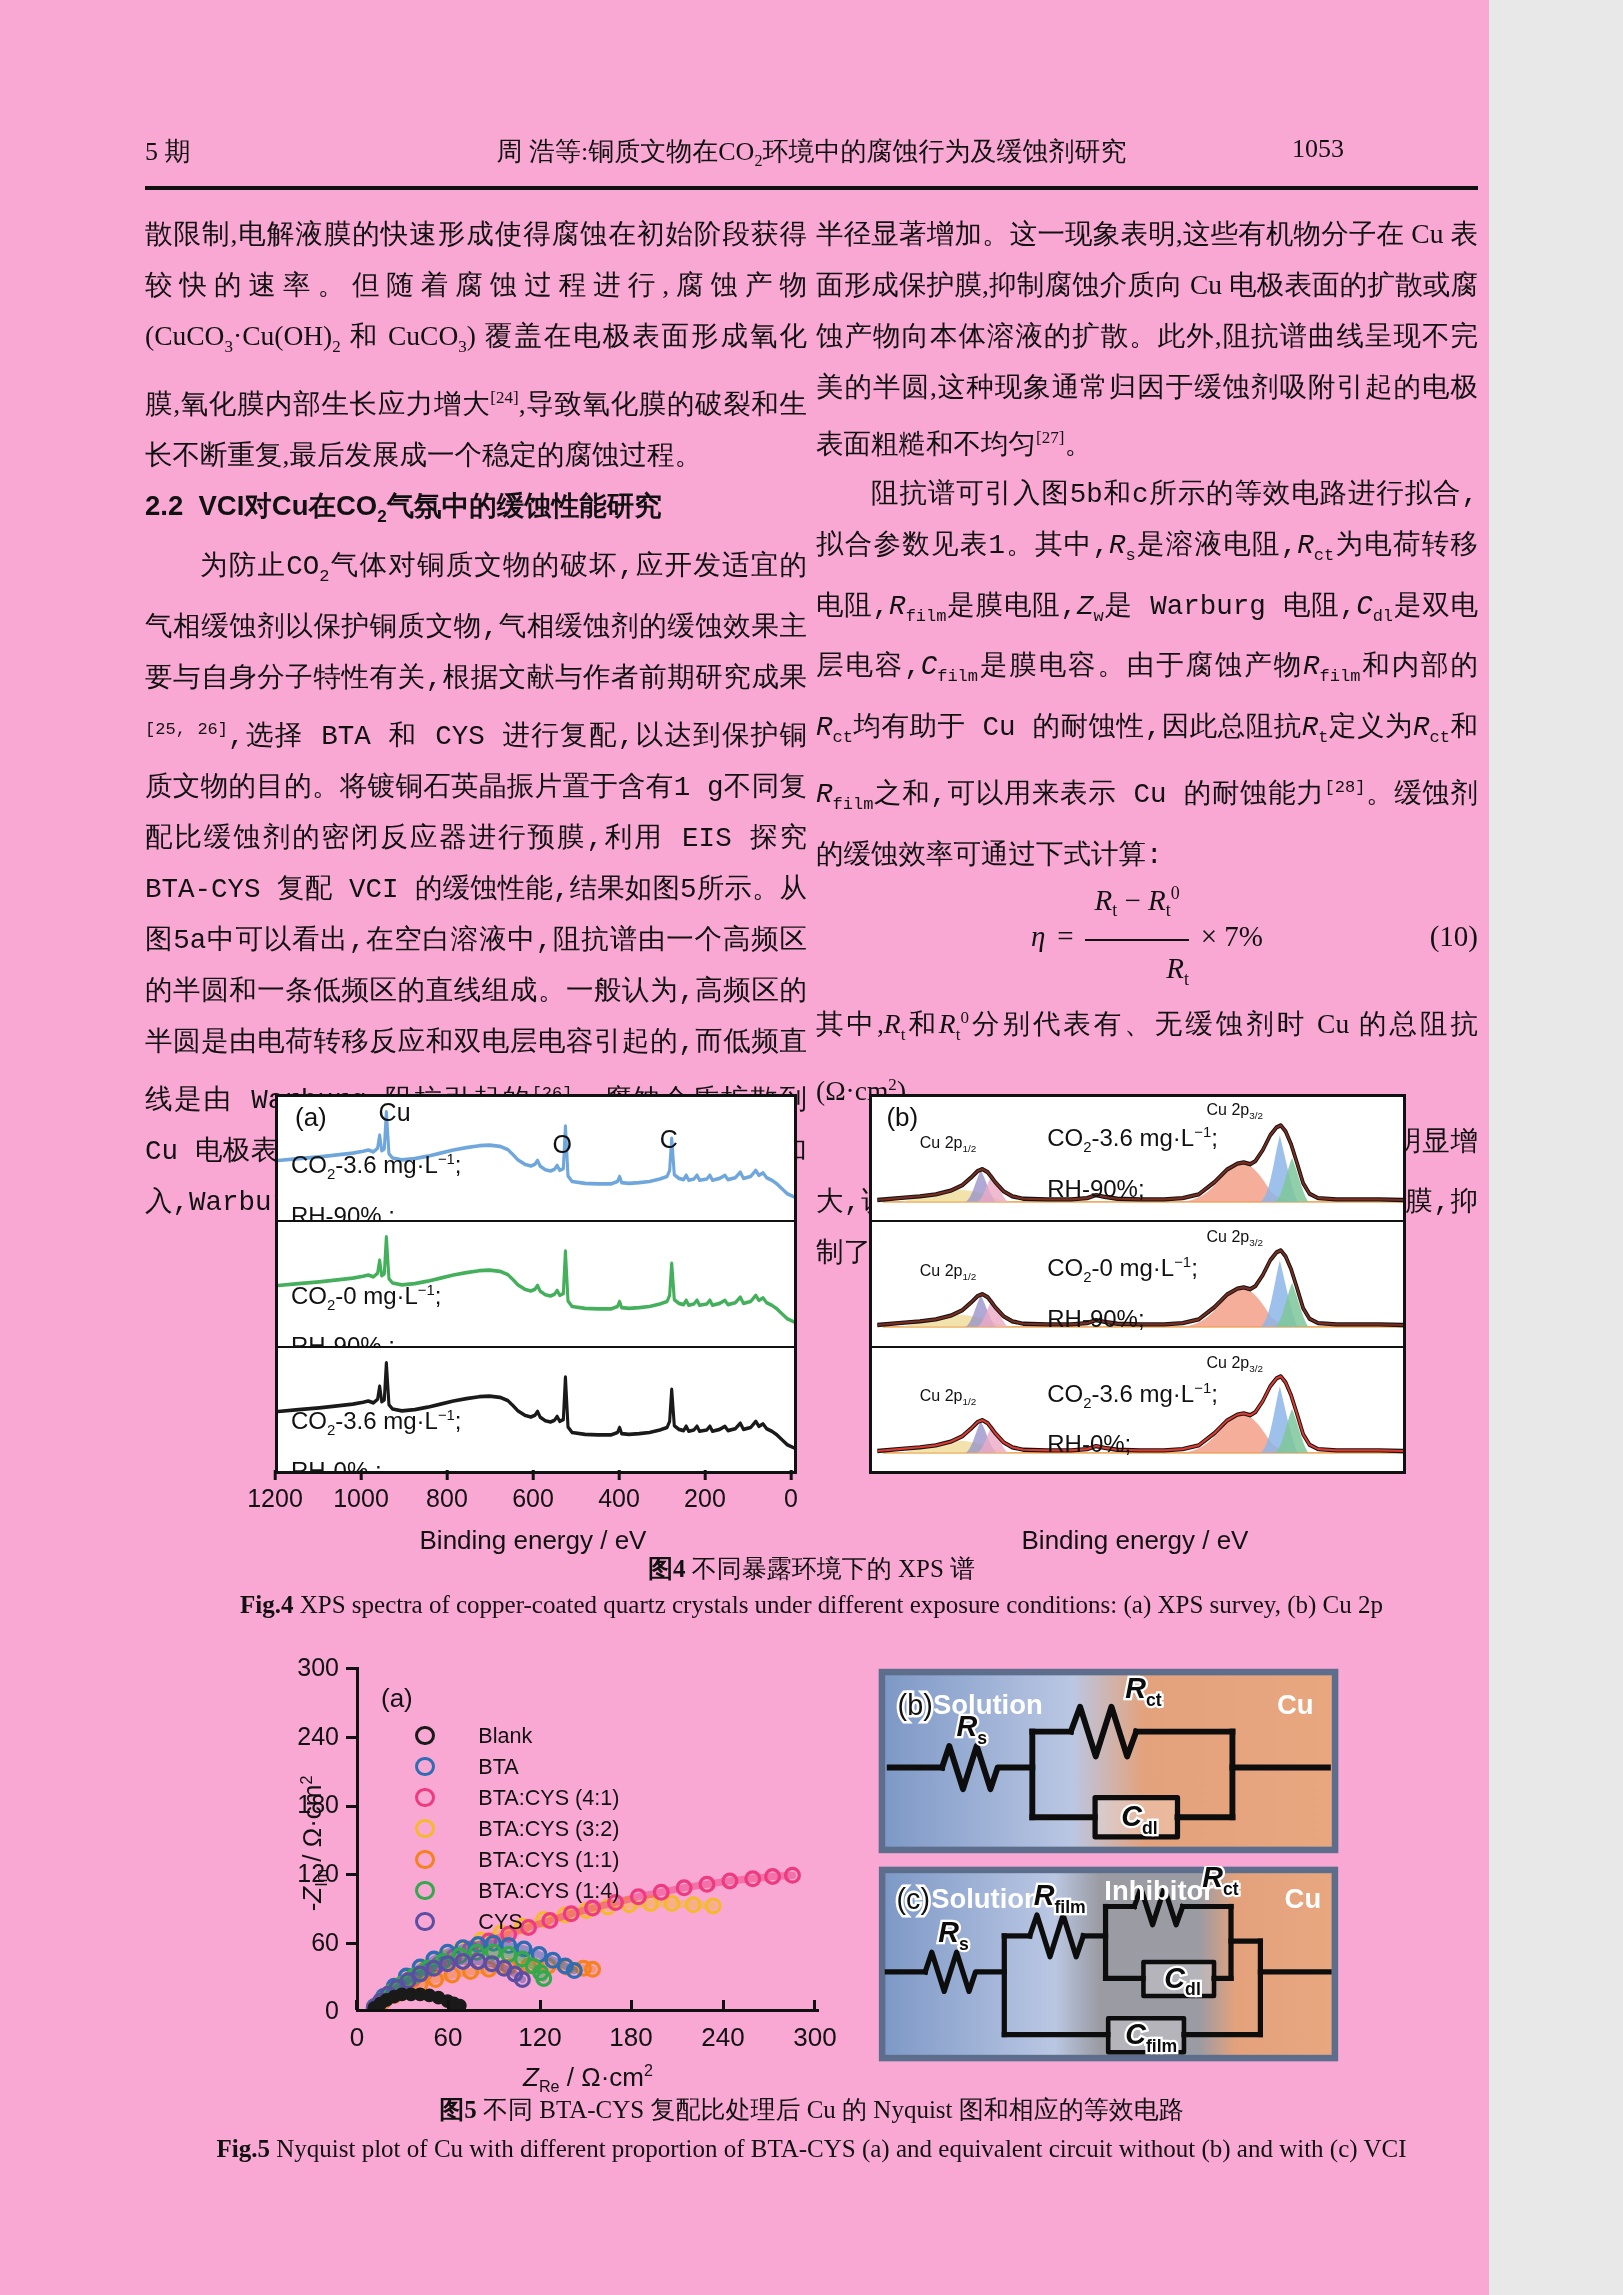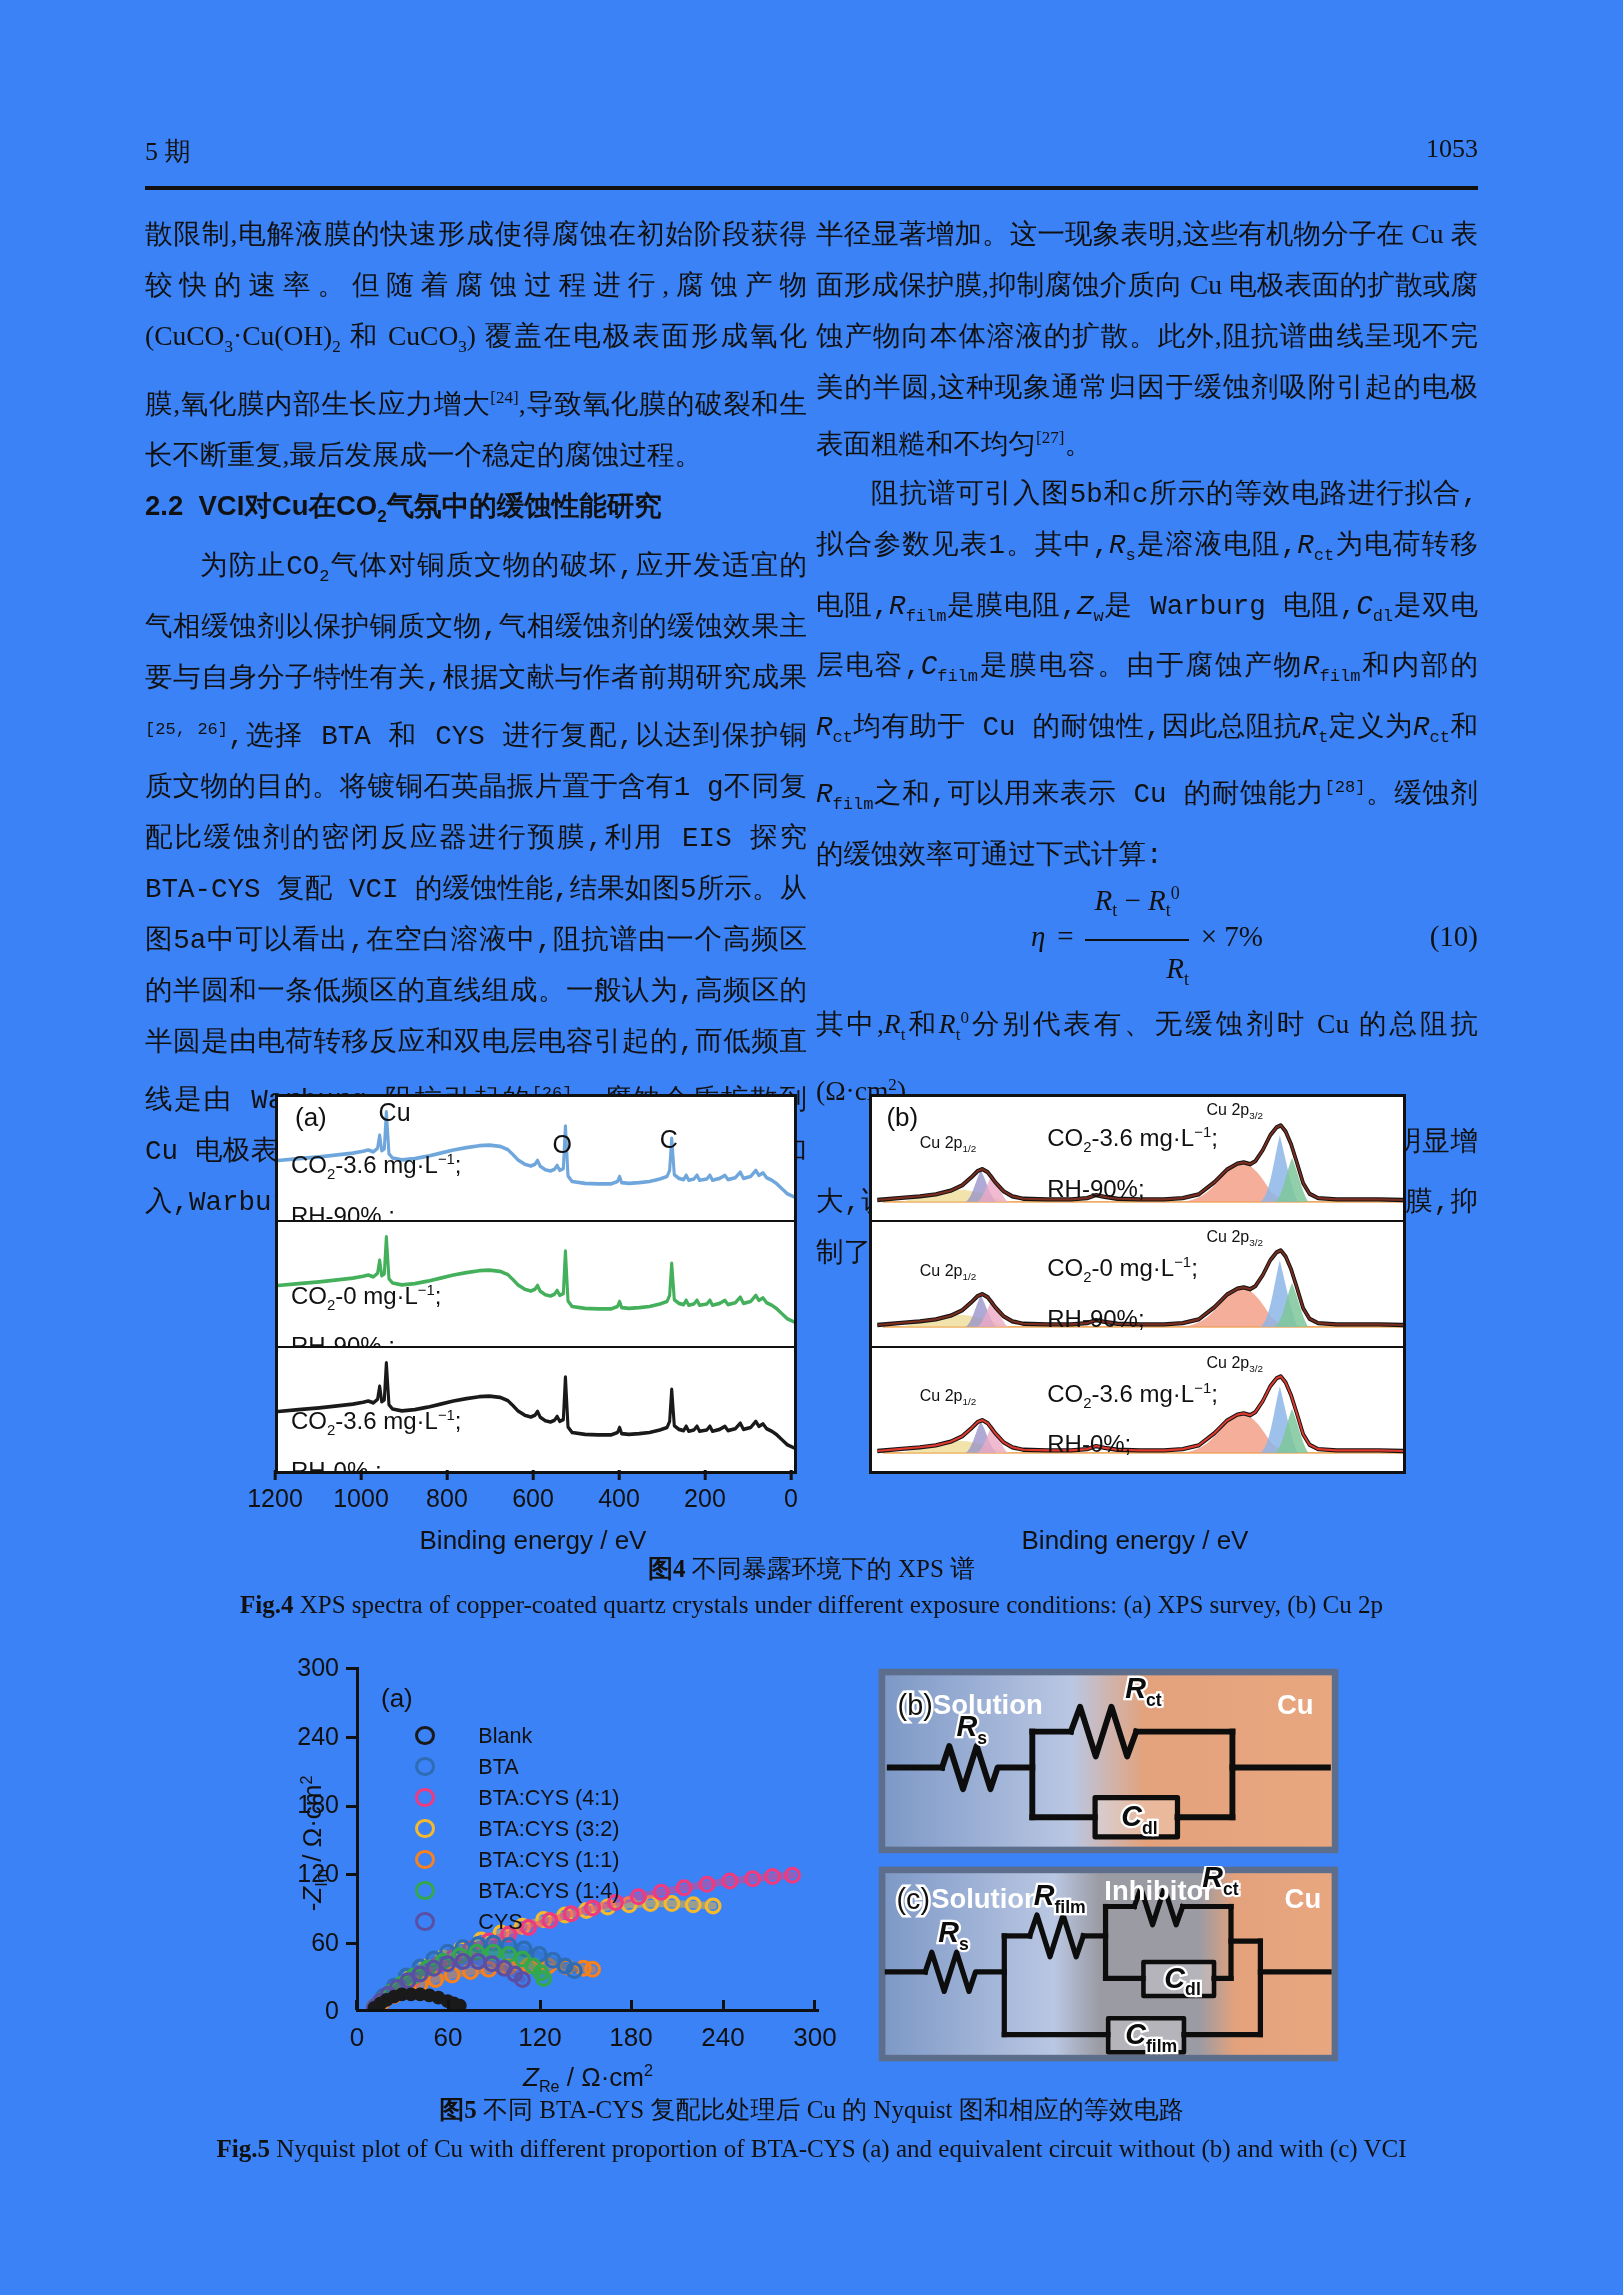--- a/index.html
+++ b/index.html
@@ -1,16 +1,16 @@
 <!DOCTYPE html>
 <html style="--sol1: #7d98c6; --sol2: #bac7e3; --cu1: #e3a27c; --cu2: #e8a77f; --inh: #9b9ba3; --cframe: #5c6e8c; --c-salmon: #f29a80; --c-yellow: #ecd98f; --c-purple: #9a95ca; --c-pink: #ecaac6; --c-blue: #8db6e8; --c-green: #7cc79a; --c-orange: #f0ad62;font-size:10.5px"><head>
 <meta charset="utf-8">
 <style>
   html,body{margin:0;padding:0;background:#e8e8e8;}
-  #page{position:relative;width:1623px;height:2295px;background:#3b82f6;
+  #page{position:relative;width:1489px;height:2295px;background:#f9a8d4;
         font-family:"Liberation Serif",serif;color:#111;overflow:hidden;}
   .abs{position:absolute;}
   
   .hdr{font-size:26px;white-space:nowrap;}
   .rule{background:#111;}
   
   .col{font-size:27.5px;line-height:51px;text-align:justify;}
   .col p{margin:0;padding:0;}
   .col .indent{text-indent:55px;font-family:Liberation Mono, monospace;}
   .heading{font-family:"Liberation Sans","DejaVu Sans",sans-serif;font-weight:700;margin:0;}
@@ -94,20 +94,21 @@
       <path fill="var(--c-green)" opacity="0.85" d="M758 170 C772 167 781 118 791 99 C801 118 811 158 822 170 Z"></path>
       <path fill="none" stroke="#141414" stroke-width="7" stroke-linejoin="round" d="M10 167 L50 164 L90 161 L120 158 L148 152 L170 143 L186 131 L199 120 L208 117 L218 122 L232 138 L248 153 L264 161 L285 165 L330 166 L375 166 L405 164 L422 159 L438 162 L462 165 L505 166 L550 166 L585 164 L615 158 L645 138 L668 118 L688 108 L700 106 L712 109 L722 104 L736 86 L750 62 L762 49 L770 46 L779 56 L789 76 L800 106 L812 140 L824 157 L840 164 L875 166 L915 166 L955 166 L1000 167"></path>
       <path fill="none" stroke="var(--env,#7b2d1f)" stroke-width="3.5" stroke-linejoin="round" d="M10 167 L50 164 L90 161 L120 158 L148 152 L170 143 L186 131 L199 120 L208 117 L218 122 L232 138 L248 153 L264 161 L285 165 L330 166 L375 166 L405 164 L422 159 L438 162 L462 165 L505 166 L550 166 L585 164 L615 158 L645 138 L668 118 L688 108 L700 106 L712 109 L722 104 L736 86 L750 62 L762 49 L770 46 L779 56 L789 76 L800 106 L812 140 L824 157 L840 164 L875 166 L915 166 L955 166 L1000 167"></path>
     </g>
   </defs>
 </svg>
 
 <div id="page">
 
   <span class="abs hdr" style="left:145px;top:134px">5 期</span>
+  <span class="abs hdr" style="left:0;top:134px;width:1623px;text-align:center">周 浩等:铜质文物在CO<sub>2</sub>环境中的腐蚀行为及缓蚀剂研究</span>
   <span class="abs hdr" style="right:145px;top:134px">1053</span>
   <div class="abs rule" style="left:145px;top:186px;width:1333px;height:3.9px"></div>
 
   <div class="abs col" style="left:145px;top:208px;width:662px">
     <p>散限制,电解液膜的快速形成使得腐蚀在初始阶段获得较快的速率。但随着腐蚀过程进行,腐蚀产物(CuCO<sub>3</sub>·Cu(OH)<sub>2</sub> 和 CuCO<sub>3</sub>) 覆盖在电极表面形成氧化膜,氧化膜内部生长应力增大<sup>[24]</sup>,导致氧化膜的破裂和生长不断重复,最后发展成一个稳定的腐蚀过程。</p>
     <p class="heading">2.2&nbsp;&nbsp;VCI对Cu在CO<sub>2</sub>气氛中的缓蚀性能研究</p>
     <p class="indent">为防止CO<sub>2</sub>气体对铜质文物的破坏,应开发适宜的气相缓蚀剂以保护铜质文物,气相缓蚀剂的缓蚀效果主要与自身分子特性有关,根据文献与作者前期研究成果<sup>[25, 26]</sup>,选择 BTA 和 CYS 进行复配,以达到保护铜质文物的目的。将镀铜石英晶振片置于含有1 g不同复配比缓蚀剂的密闭反应器进行预膜,利用 EIS 探究 BTA-CYS 复配 VCI 的缓蚀性能,结果如图5所示。从图5a中可以看出,在空白溶液中,阻抗谱由一个高频区的半圆和一条低频区的直线组成。一般认为,高频区的半圆是由电荷转移反应和双电层电容引起的,而低频直线是由 Warburg 阻抗引起的<sup>[26]</sup>。腐蚀介质扩散到 Cu 电极表面会引起 Warburg 阻抗,随着缓蚀剂的加入,Warburg 阻抗消失,电阻弧</p>
   </div>
 
   <div class="abs col" style="left:816px;top:208px;width:662px">

